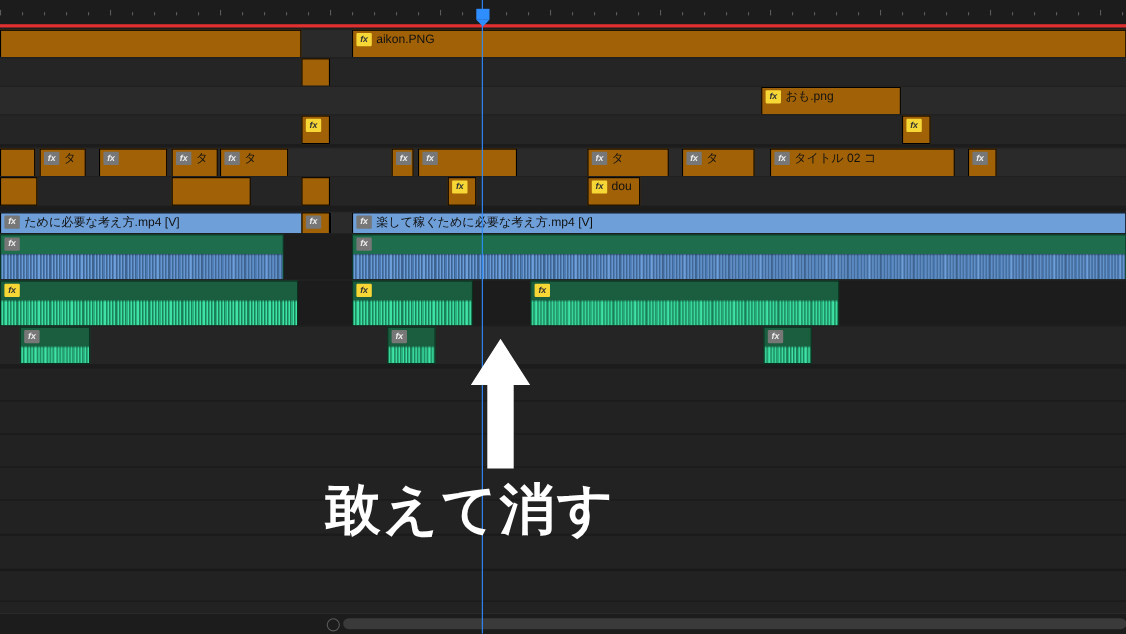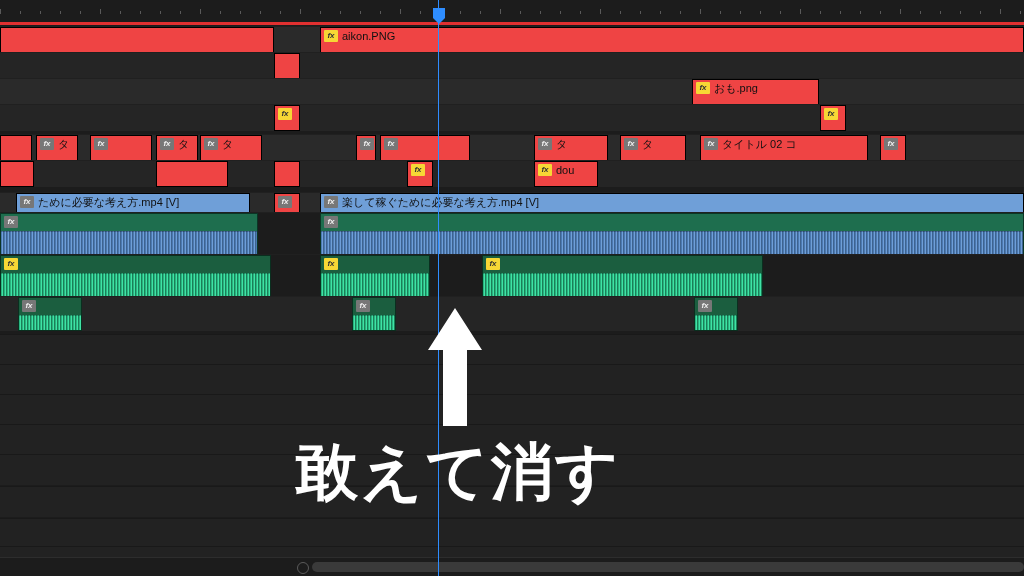--- a/index.html
+++ b/index.html
@@ -6,21 +6,21 @@
   .ruler{position:absolute;left:0;right:0;top:0;height:22px;background:#1c1c1c;}
   .ruler .tick{position:absolute;top:9px;width:1px;height:5px;background:#5a5a5a}
   .ruler .tick.small{height:3px;top:11px}
   .red-range{position:absolute;top:22px;height:3px;background:#e03030;left:0;width:1024px}
   .playhead{position:absolute;top:0;bottom:0;width:0;border-left:1px solid #2e8dff;z-index:30}
   .playhead::before{content:"";position:absolute;top:8px;left:-6px;width:12px;height:10px;background:#2e8dff}
   .playhead::after{content:"";position:absolute;top:18px;left:-6px;border-left:6px solid transparent;border-right:6px solid transparent;border-top:6px solid #2e8dff}
   .track{position:absolute;left:0;right:0;background:#2a2a2a;border-top:1px solid #202020}
   .track.alt{background:#252525}
   .clip{position:absolute;top:0;bottom:0;border:1px solid #000;box-sizing:border-box;font-size:11px;line-height:14px;white-space:nowrap;overflow:hidden;color:#111}
-  .clip.pink{background:#ef4444}
+  .clip.pink{background:#a16207}
   .clip.blue{background:#6f9fd8}
   .clip.audio{background:#1e6e4e;border-color:#0b3525}
   .clip.audio2{background:#1b5e3f;border-color:#0a2f1f}
   .clip .fx{display:inline-block;width:14px;height:12px;margin:2px 4px 0 3px;background:#f7d735;color:#333;font-size:8px;line-height:12px;text-align:center;font-style:italic;font-weight:bold;border-radius:1px;vertical-align:top}
   .clip .fx.gray{background:#777;color:#eee}
   .clip .label{display:inline-block;margin-top:1px;vertical-align:top}
   .wave{position:absolute;left:0;right:0;border-top:1px solid rgba(0,0,0,.25)}
   .wave.blue{background:repeating-linear-gradient(90deg,#4b79b1 0 1px,#6f9fd8 1px 2px,#3e638f 2px 3px);top:17px;bottom:0}
   .wave.green{background:repeating-linear-gradient(90deg,#29b37f 0 1px,#3fe3a5 1px 2px,#1b7e58 2px 3px);top:17px;bottom:0}
   .gap{position:absolute;top:0;bottom:0;background:#1c1c1c}
@@ -116,24 +116,24 @@
       <div class="clip pink" style="left: 534px; width: 74px;"><span class="fx gray">fx</span><span class="label">タ</span></div>
       <div class="clip pink" style="left: 620px; width: 66px;"><span class="fx gray">fx</span><span class="label">タ</span></div>
       <div class="clip pink" style="left: 700px; width: 168px;"><span class="fx gray">fx</span><span class="label">タイトル 02 コ</span></div>
       <div class="clip pink" style="left: 880px; width: 26px;"><span class="fx gray">fx</span></div>
     </div>
     <div class="track alt" style="top: 160px; height: 26px;">
       <div class="clip pink" style="left: 0px; width: 34px;"></div>
       <div class="clip pink" style="left: 156px; width: 72px;"></div>
       <div class="clip pink" style="left: 274px; width: 26px;"></div>
       <div class="clip pink" style="left: 407px; width: 26px;"><span class="fx">fx</span></div>
-      <div class="clip pink" style="left: 534px; width: 64px;"><span class="fx">fx</span><span class="label">dou</span></div>
+      <div class="clip pink" style="left: 534px; width: 48px;"><span class="fx">fx</span><span class="label">dou</span></div>
     </div>
     <div class="track" style="top: 192px; height: 20px;">
-      <div class="clip blue" style="left: 16px; width: 234px;"><span class="fx gray">fx</span><span class="label">ために必要な考え方.mp4 [V]</span></div>
+      <div class="clip blue" style="left: 0px; width: 301px;"><span class="fx gray">fx</span><span class="label">ために必要な考え方.mp4 [V]</span></div>
       <div class="clip pink" style="left: 274px; width: 26px;"><span class="fx gray">fx</span></div>
       <div class="clip blue" style="left: 320px; width: 704px;"><span class="fx gray">fx</span><span class="label">楽して稼ぐために必要な考え方.mp4 [V]</span></div>
     </div>
     <div class="track alt" style="top: 212px; height: 42px;">
       <div class="clip audio" style="left: 0px; width: 258px;"><span class="fx gray">fx</span><div class="wave blue"></div></div>
       <div class="gap" style="left: 258px; width: 62px;"></div>
       <div class="clip audio" style="left: 320px; width: 704px;"><span class="fx gray">fx</span><div class="wave blue"></div></div>
     </div>
     <div class="track" style="top: 254px; height: 42px;">
       <div class="clip audio2" style="left: 0px; width: 271px;"><span class="fx">fx</span><div class="wave green"></div></div>
@@ -161,18 +161,18 @@
     <div class="dark-track" style="top: 546px;"></div>
   </div>
 
 <div class="playhead" id="playhead" style="left: 438px;"></div>
 
 <div class="anno-arrow" id="anno-arrow" style="left: 420px; top: 308px;">
   <svg width="70" height="120" viewBox="0 0 70 120">
     <path d="M35 0 L8 42 L23 42 L23 118 L47 118 L47 42 L62 42 Z" fill="#fff"></path>
   </svg>
 </div>
-<div class="anno-text" id="anno-text" style="left: 296px; top: 430px; font-size: 62px;">敢えて消す</div>
+<div class="anno-text" id="anno-text" style="left: 296px; top: 430px; font-size: 50px;">敢えて消す</div>
 
 <div class="bottom-scroll">
   <div class="dot" id="scroll-dot" style="left: 297px;"></div>
   <div class="thumb" id="scroll-thumb" style="left: 312px; width: 712px;"></div>
 </div>
 
 </body></html>

